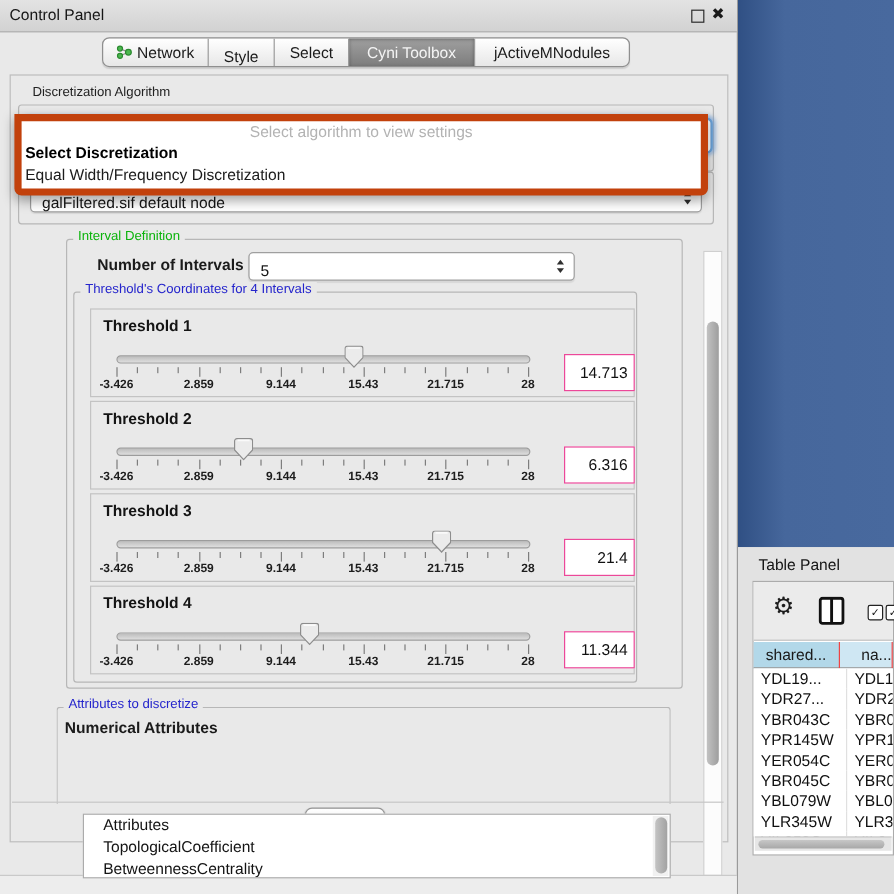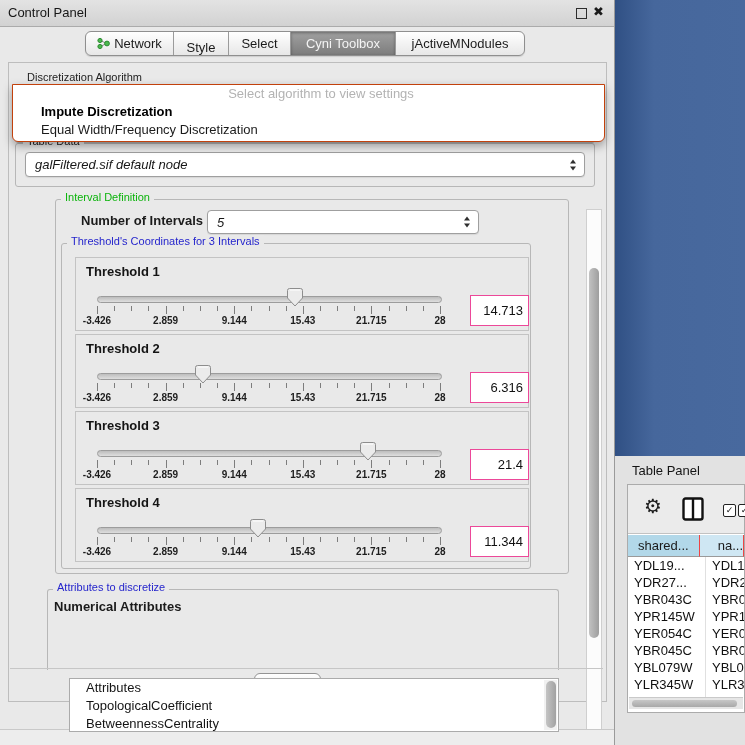--- a/index.html
+++ b/index.html
@@ -25,31 +25,31 @@
   #top-tabs{left:85px;top:31px;width:438px;}
   #bottom-tabs{left:138px;top:704px;width:329px;}
 
   #cp-frame{left:8px;top:62px;width:597px;height:638px;border:1px solid #bdbdbd;background:#e9e9e9;}
 
   .grp{position:absolute;border:1px solid #b7b7b7;border-radius:3px;}
   .grp-lbl{position:absolute;background:#e9e9e9;padding:0 4px;font-size:11px;white-space:nowrap;}
   .green{color:#0cb40c;} .blue{color:#2525cc;}
 
   .combo{position:absolute;background:#fff;border:1px solid #9f9f9f;border-radius:4px;
-         display:flex;align-items:center;padding-left:9px;box-sizing:border-box;font-size:13px;color:#161616;
-         box-shadow:0 1px 1px rgba(0,0,0,.08);font-style:italic;}
+         display:flex;align-items:flex-end;padding-left:9px;box-sizing:border-box;font-size:13px;color:#161616;
+         box-shadow:0 1px 1px rgba(0,0,0,.08);}
   .arrows{position:absolute;right:8px;top:50%;transform:translateY(-50%);}
   .arr-up{width:0;height:0;border-left:3.5px solid transparent;border-right:3.5px solid transparent;
           border-bottom:4.5px solid #2f2f2f;margin-bottom:3px;}
   .arr-dn{width:0;height:0;border-left:3.5px solid transparent;border-right:3.5px solid transparent;
           border-top:4.5px solid #2f2f2f;}
 
   
-  #alg-popup{left:12px;top:84px;width:566px;background:#fff;border:1px solid #c2410c;border-radius:0 0 6px 6px;
-             box-shadow:0 4px 10px rgba(0,0,0,.35);z-index:60;padding-bottom:2px;padding-left:25px;}
+  #alg-popup{left:12px;top:95px;width:566px;background:#fff;border:6px solid #c2410c;border-radius:0 0 6px 6px;
+             box-shadow:0 4px 10px rgba(0,0,0,.35);z-index:60;padding-bottom:2px;}
   .pop-row{height:18px;line-height:18px;font-size:13px;padding:0 3px;white-space:nowrap;}
   .pop-placeholder{color:#b3b3b3;text-align:center;}
   .pop-bold{font-weight:bold;color:#000;}
   #alg-select{left:20px;top:98px;width:570px;height:26px;background:#fff;border:2px solid #6ca5dd;border-radius:5px;
               box-shadow:0 0 3px 2px rgba(110,160,220,.55);z-index:5;}
 
   
   .tbox{position:absolute;left:66px;width:454px;height:74px;border:1px solid #c3c3c3;background:#e9e9e9;box-sizing:border-box;}
   .tbox-lbl{position:absolute;left:10px;top:6px;font-weight:bold;font-size:13px;color:#141414;}
   .track{position:absolute;left:21px;top:38px;width:343px;height:5px;border:1px solid #9c9c9c;border-radius:4px;
@@ -164,21 +164,21 @@
       <div class="abs" style="left:72px;top:150px;font-weight:bold;">Number of Intervals</div>
       <div class="combo" style="left:198px;top:147px;width:272px;height:24px;">
         <span>5</span>
         <span class="arrows">
             <div class="arr-up"></div>
             <div class="arr-dn"></div>
           </span>
       </div>
 
       <div class="grp" style="left:52px;top:180px;width:468px;height:324px;"></div>
-      <div class="grp-lbl blue" style="left:58px;top:172px;">Threshold's Coordinates for 3 Intervals</div>
+      <div class="grp-lbl blue" style="left:58px;top:172px;">Threshold's Coordinates for 4 Intervals</div>
 
       <div id="thresholds">
           <div class="tbox" style="top: 194px; text-decoration: underline;">
             <div class="tbox-lbl">Threshold 1</div>
             <div class="track"></div>
             <div class="tick" style="left: 21px; top: 48px; height: 8px;"></div>
             <div class="tick" style="left: 38.1px; top: 48px; height: 5px;"></div>
             <div class="tick" style="left: 55.3px; top: 48px; height: 5px;"></div>
             <div class="tick" style="left: 72.4px; top: 48px; height: 5px;"></div>
             <div class="tick" style="left: 89.6px; top: 48px; height: 8px;"></div>
@@ -340,21 +340,21 @@
       <div id="sep-line" class="abs" style="left:1px;top:605px;width:593px;"></div>
 
       <div id="apply-btn" class="abs" style="left:245px;top:610px;">
         <span>Apply</span>
       </div>
     </div>
 
     <div id="alg-select" class="abs"></div>
     <div id="alg-popup" class="abs">
       <div class="pop-row pop-placeholder">Select algorithm to view settings</div>
-      <div class="pop-row pop-bold">Impute Discretization</div>
+      <div class="pop-row pop-bold">Select Discretization</div>
       <div class="pop-row">Equal Width/Frequency Discretization</div>
     </div>
 
     <div id="bottom-tabs" class="abs seg-tabs">
         <div class="seg" style="width: 102px;">
           <span>Impute Data</span>
         </div>
         <div class="seg sel" style="width: 117px;">
           <span>Discretize Data</span>
         </div>

